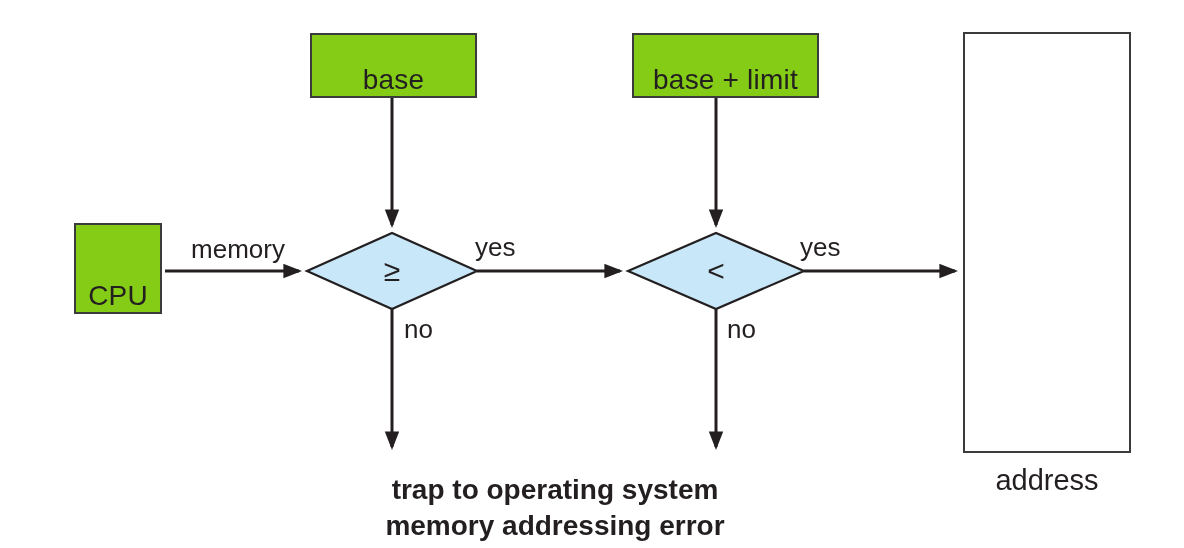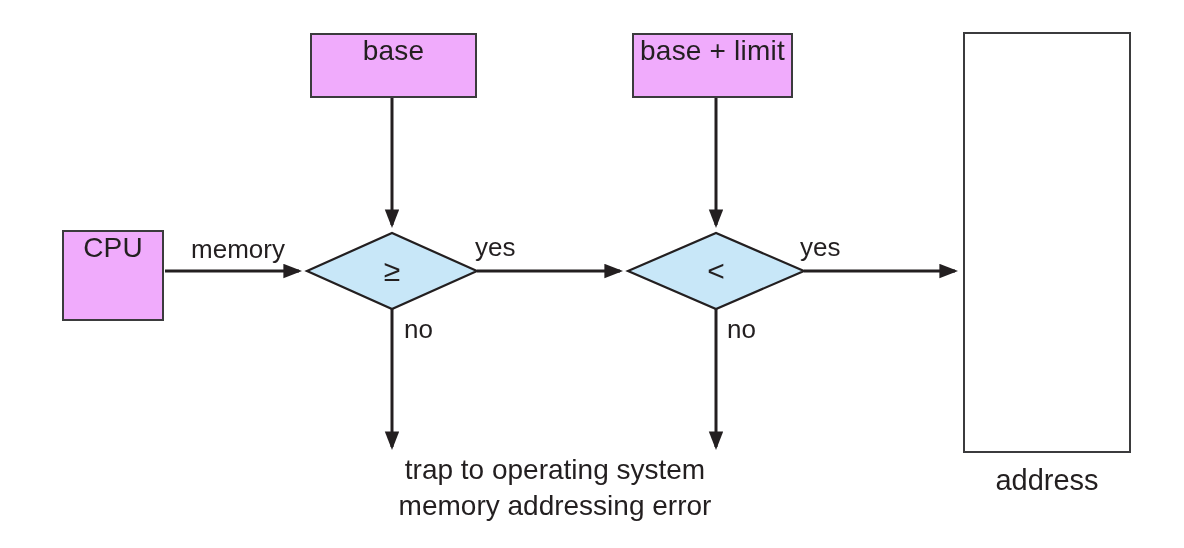--- a/index.html
+++ b/index.html
@@ -19,31 +19,31 @@
   .svg-layer {
     position: absolute;
     left: 0;
     top: 0;
     width: 1184px;
     height: 548px;
   }
   .node-box {
     position: absolute;
     box-sizing: border-box;
-    background: #f0abfc;
+    background: #84cc16;
     border: 2px solid #3b3b3d;
     display: flex;
-    align-items: flex-start;
+    align-items: flex-end;
     justify-content: center;
     font-size: 28px;
     letter-spacing: 0.2px;
   }
-  .cpu-box     { left: 62px;  top: 223px; width: 102px; height: 91px; margin-top: 7px; }
+  .cpu-box     { left: 74px;  top: 223px; width: 88px; height: 91px; }
   .base-box    { left: 310px; top: 33px;  width: 167px; height: 65px; }
-  .limit-box   { left: 632px; top: 33px;  width: 161px; height: 65px; }
+  .limit-box   { left: 632px; top: 33px;  width: 187px; height: 65px; }
   .memory-box  {
     left: 963px; top: 32px; width: 168px; height: 421px;
     background: #ffffff;
     border: 2px solid #3b3b3d;
     position: absolute;
     box-sizing: border-box;
   }
   .lbl {
     position: absolute;
     font-size: 26px;
@@ -60,25 +60,26 @@
     font-size: 30px;
     line-height: 1;
     text-align: center;
     width: 60px;
   }
   .sym-1 { left: 362px; top: 256px; }
   .sym-2 { left: 686px; top: 256px; }
   .trap-text {
     position: absolute;
     left: 355px;
-    top: 452px;
+    top: 472px;
     width: 400px;
     text-align: center;
     font-size: 28px;
     line-height: 36px;
+    font-weight: bold;
   }
   .lbl-memory {
     position: absolute;
     left: 963px;
     top: 466px;
     width: 168px;
     text-align: center;
     font-size: 29px;
     line-height: 1;
   }

